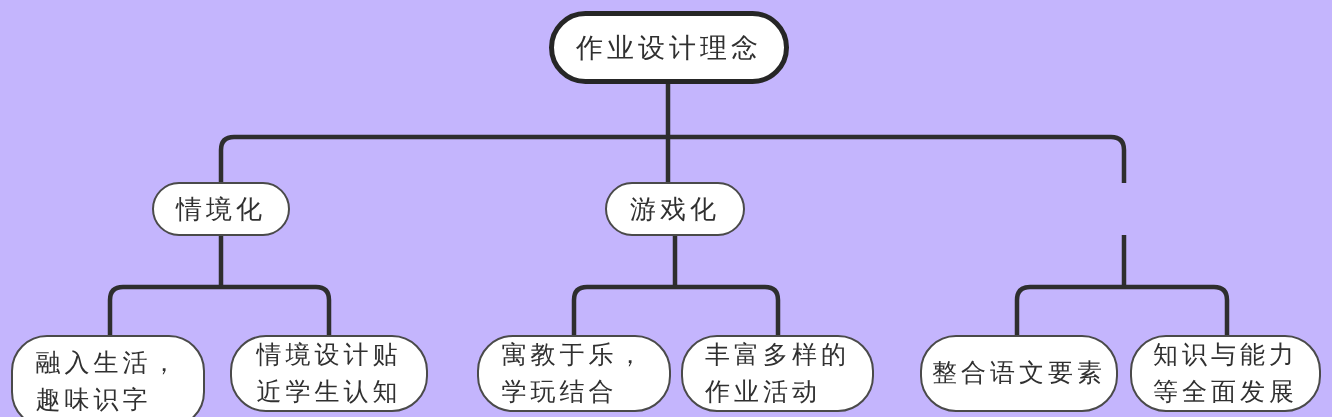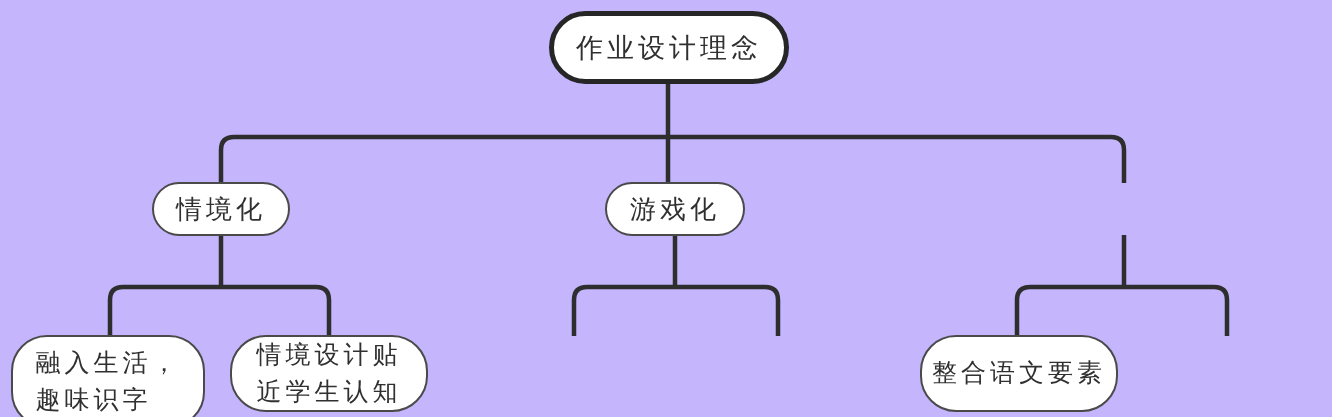--- a/index.html
+++ b/index.html
@@ -99,17 +99,29 @@
   </div>
 
   <div class="node leaf-node leaf-1">
     <span class="label">融入生活，
 趣味识字</span>
   </div>
   <div class="node leaf-node leaf-2">
     <span class="label">情境设计贴
 近学生认知</span>
   </div>
+  <div class="node leaf-node leaf-3">
+    <span class="label">寓教于乐，
+学玩结合</span>
+  </div>
+  <div class="node leaf-node leaf-4">
+    <span class="label">丰富多样的
+作业活动</span>
+  </div>
   <div class="node leaf-node leaf-5">
     <span class="label">整合语文要素</span>
+  </div>
+  <div class="node leaf-node leaf-6">
+    <span class="label">知识与能力
+等全面发展</span>
   </div>
 
 </div>
 
 </body></html>

